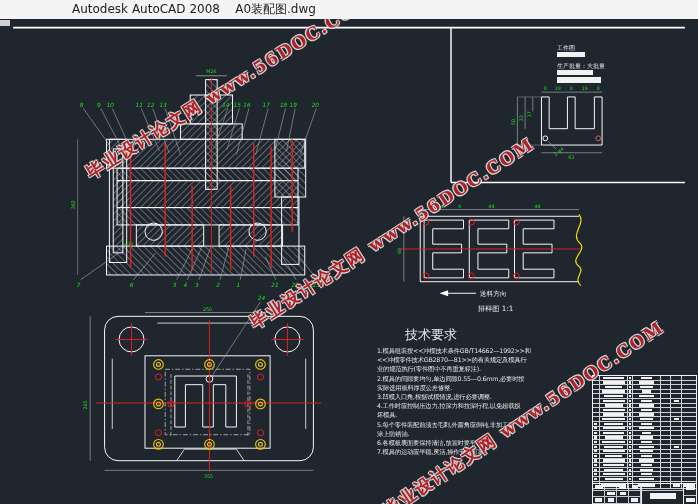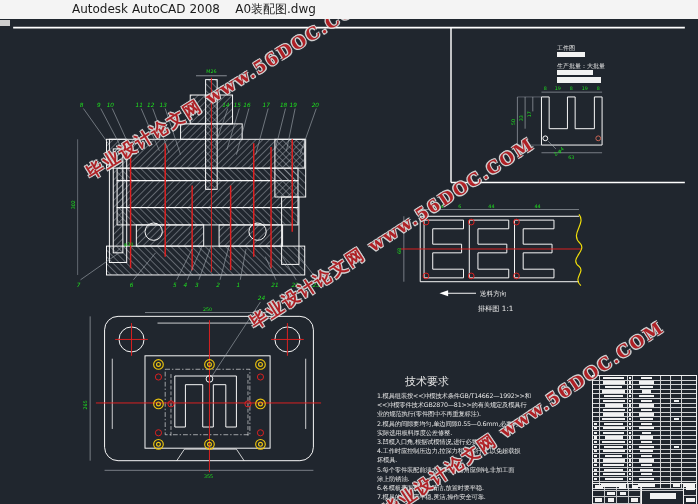--- a/index.html
+++ b/index.html
@@ -17,21 +17,21 @@
     background:#20262e; overflow:hidden; }
   #tab { position:absolute; left:0; top:1px; width:10px; height:6px; background:#cfcfcf; }
   svg { position:absolute; left:0; top:0; }
 
   
   .wp-txt { position:absolute; color:#e9e9e9; font-size:6px; line-height:7px; white-space:nowrap; }
   .redact { position:absolute; background:#f2f2f2; }
 
   
   #tech { position:absolute; left:377px; top:307px; width:190px; color:#e6e6e6; }
-  #tech .hd { font-size:11px; margin-left:28px; margin-bottom:2px;margin-top:48px; }
+  #tech .hd { font-size:13px; margin-left:28px; margin-bottom:2px; }
   #tech .ln { font-size:6.3px; line-height:9.2px; white-space:nowrap; letter-spacing:-0.2px; }
 
   
   #bom { position:absolute; left:592px; top:356px; width:105px;
     border:1px solid #f0f0f0; border-bottom:none; }
   .bomrow { display:flex; height:4.6px; }
   .bomrow.foot { height:7px; }
   .bomcell { height:100%; border-right:1px solid rgba(240,240,240,.85);
     border-bottom:1px solid rgba(240,240,240,.85); display:flex; align-items:center; justify-content:center; }
   .bomcell:last-child { border-right:none; }

